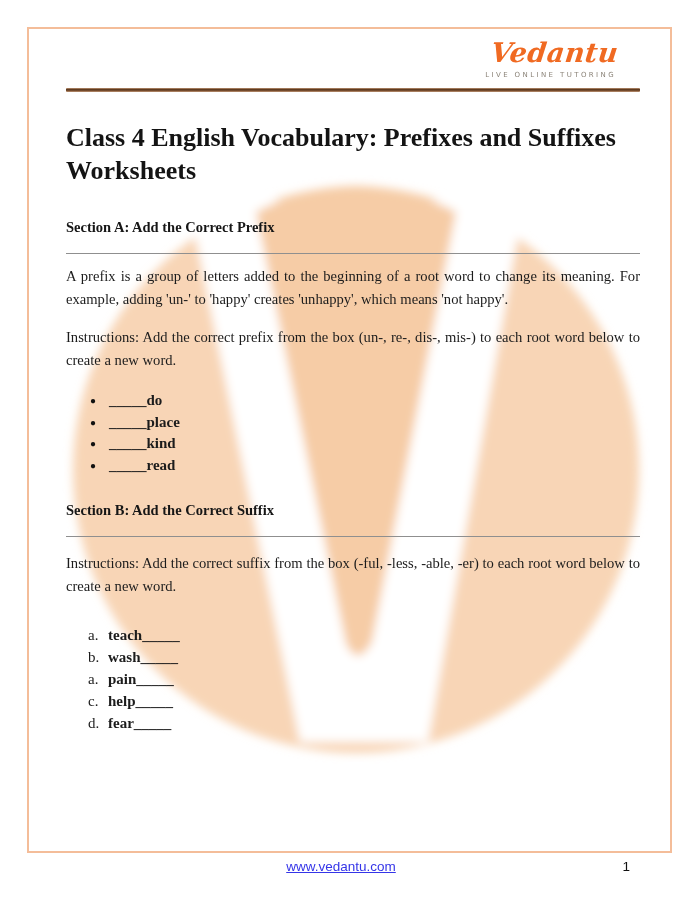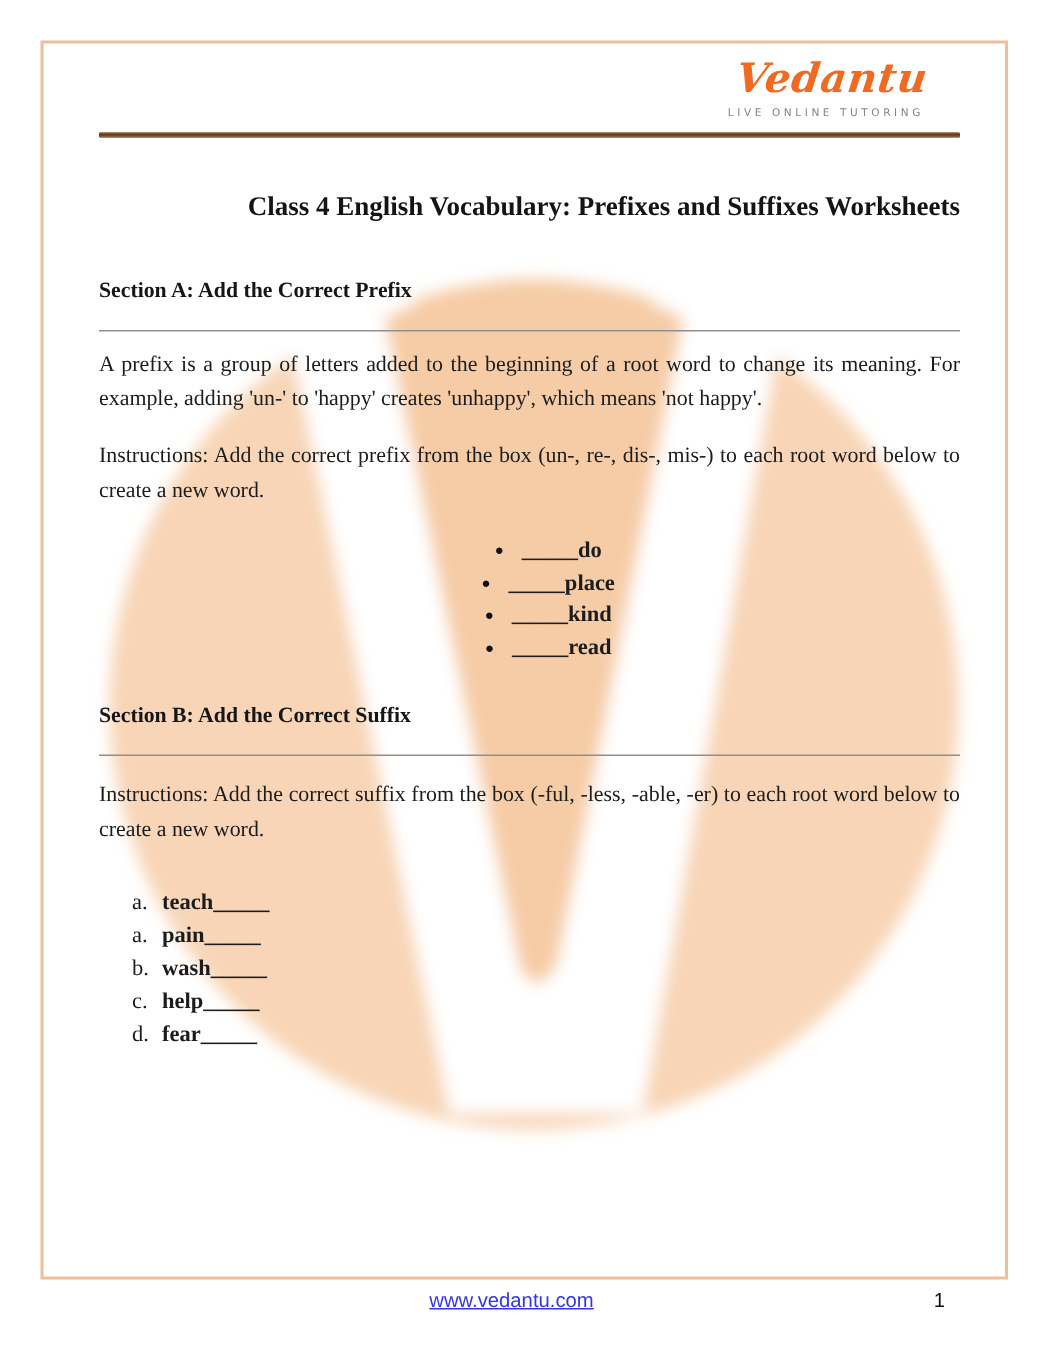--- a/index.html
+++ b/index.html
@@ -21,29 +21,29 @@
   }
   .brand-tagline{
     font-family:"DejaVu Sans",sans-serif;font-size:7px;letter-spacing:2.4px;
     color:#8B8378;margin-top:3px;padding-right:2px;
   }
   .brown-rule{
     height:4px;margin-top:9px;border-radius:1px;
     background:linear-gradient(180deg,#c59a78 0%,#5d3a20 35%,#7a4f30 70%,#c8a080 100%);
   }
   .doc-title{
-    margin-top:29px;text-align:right;font-size:18px;font-weight:bold;line-height:33px;color:#141414;
+    margin-top:29px;text-align:left;font-size:26px;font-weight:bold;line-height:33px;color:#141414;
   }
   .section-heading{margin-top:30px;font-size:14.5px;font-weight:bold;line-height:20px;color:#161616;}
   .section-rule{height:1px;background:#8f8f8f;margin-top:16px;}
   .para{margin-top:11px;font-size:14.6px;line-height:23px;text-align:justify;}
   .para.instructions{margin-top:15px;}
   .b{font-weight:normal;}
 
-  ul.word-list{list-style:none;margin:18px 0 0 0;padding:0 0 0 24px;text-align:center;}
+  ul.word-list{list-style:none;margin:18px 0 0 0;padding:0 0 0 24px;}
   ul.word-list li{line-height:21.5px;font-size:15px;}
   .bullet{display:inline-block;width:8px;font-size:10px;vertical-align:1px;margin-right:11px;color:#111;}
   .blank,.word{font-weight:bold;}
 
   ol.word-list{list-style:none;margin:26px 0 0 0;padding:0 0 0 22px;}
   ol.word-list li{line-height:22px;font-size:15px;}
   .marker{display:inline-block;width:20px;font-weight:normal;}
 
   .footer-url{
     position:absolute;left:0;right:18px;top:859px;text-align:center;z-index:2;
@@ -107,24 +107,24 @@
 
     <div class="section-heading" style="margin-top:24px;">Section B: Add the Correct Suffix</div>
     <div class="section-rule"></div>
     <div class="para instructions"><span class="b">Instructions:</span><span> Add the correct suffix from the box (-ful, -less, -able, -er) to each root word below to create a new word.</span></div>
 
     <ol class="word-list">
       <li>
         <span class="marker">a.</span><span class="word">teach</span><span class="blank">_____</span>
       </li>
       <li>
-        <span class="marker">a.</span><span class="word">pain</span><span class="blank">_____</span>
+        <span class="marker">b.</span><span class="word">wash</span><span class="blank">_____</span>
       </li>
       <li>
-        <span class="marker">b.</span><span class="word">wash</span><span class="blank">_____</span>
+        <span class="marker">a.</span><span class="word">pain</span><span class="blank">_____</span>
       </li>
       <li>
         <span class="marker">c.</span><span class="word">help</span><span class="blank">_____</span>
       </li>
       <li>
         <span class="marker">d.</span><span class="word">fear</span><span class="blank">_____</span>
       </li>
     </ol>
 
   </div>

